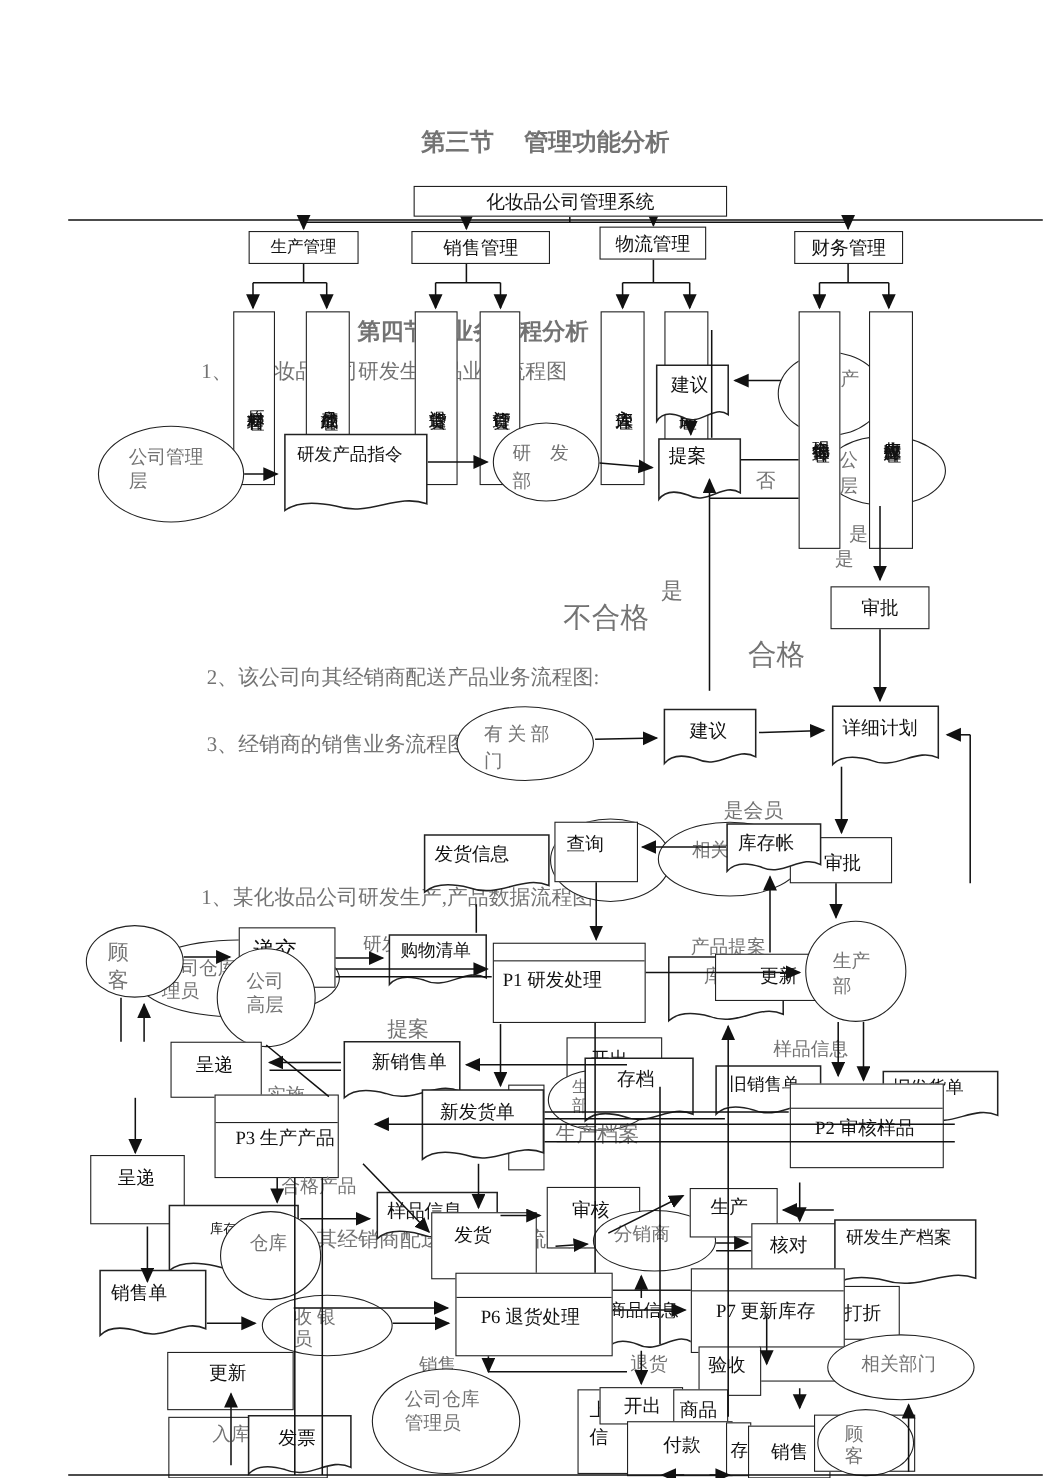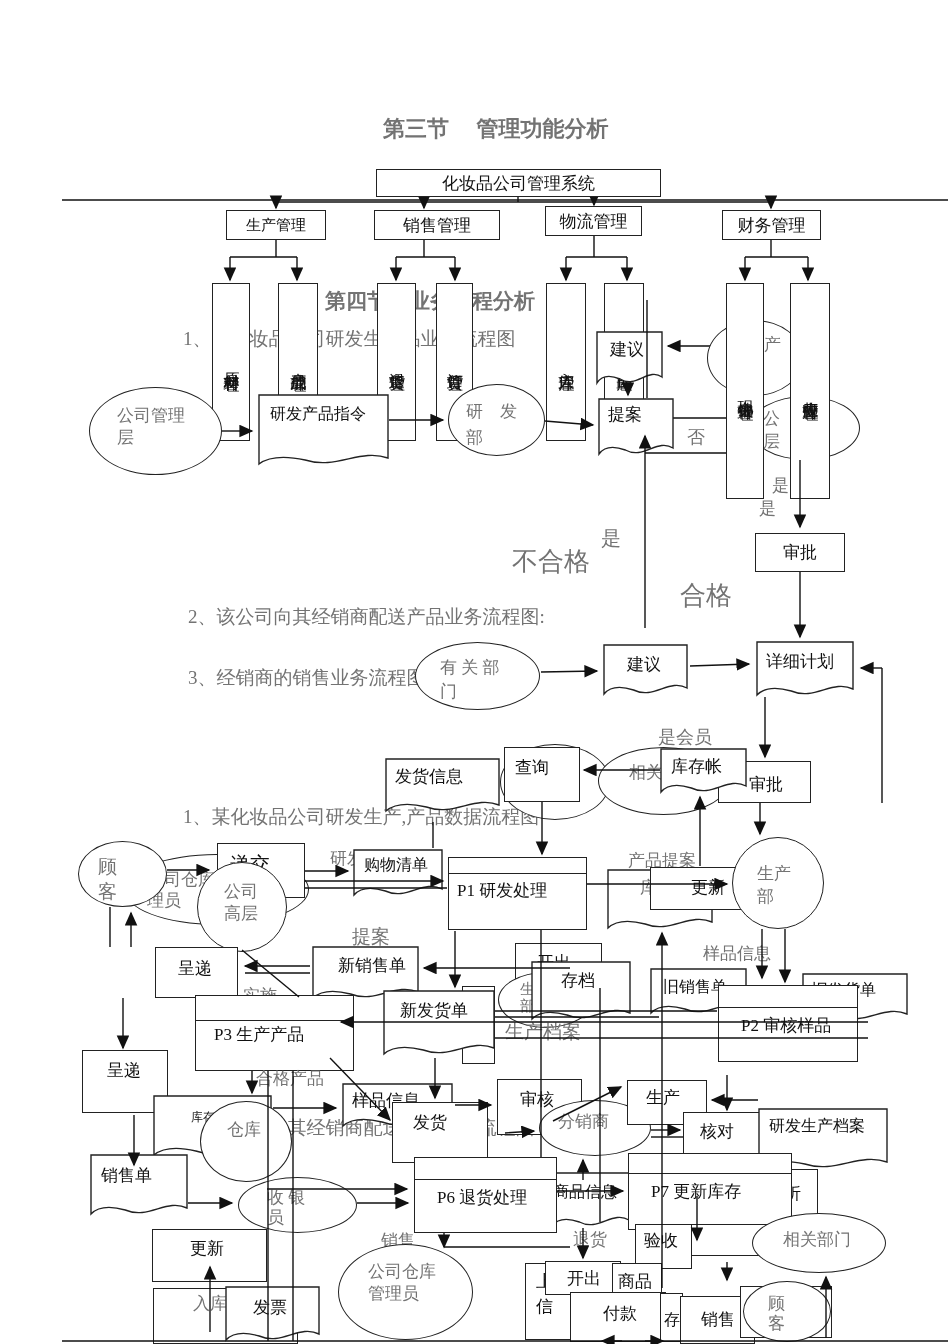--- a/index.html
+++ b/index.html
@@ -199,21 +199,21 @@
     <div class="shape box" style="left: 155px; top: 947px; width: 83px; height: 51px;">
       <div class="stext" style="font-size: 17px; line-height: 21px; left: 22px; top: 10px;">呈递</div>
     </div>
     <div class="lbl" style="left: 243px; top: 986px; font-size: 17px; line-height: 20px;">实施</div>
     <div class="shape" style="left: 312px; top: 946px; width: 107px; height: 54px; border: none;">
       <svg class="docsvg" width="107" height="60">
         <path d="M1,1 L106,1 L106,46 C83.46000000000001,36 64.2,58 38.519999999999996,48 C19.259999999999998,43 7.490000000000001,46 1,52 Z" fill="#fff" stroke="#222" stroke-width="1.4"></path>
       </svg>
       <div class="stext" style="font-size: 17px; line-height: 21px; left: 26px; top: 9px;">新销售单</div>
     </div>
-    <div class="shape box" style="left: 195px; top: 995px; width: 159px; height: 76px;">
+    <div class="shape box" style="left: 195px; top: 995px; width: 113px; height: 76px;">
       <div class="divline" style="top: 24px;"></div>
       <div class="stext" style="font-size: 17px; line-height: 21px; left: 18px; top: 28px;">P3 生产产品</div>
     </div>
     <div class="shape box" style="left: 462px; top: 986px; width: 33px; height: 78px;"></div>
     <div class="shape" style="left: 383px; top: 990px; width: 112px; height: 66px; border: none;">
       <svg class="docsvg" width="112" height="72">
         <path d="M1,1 L111,1 L111,58 C87.36,48 67.2,70 40.32,60 C20.16,55 7.840000000000001,58 1,64 Z" fill="#fff" stroke="#222" stroke-width="1.4"></path>
       </svg>
       <div class="stext" style="font-size: 17px; line-height: 21px; left: 17px; top: 10px;">新发货单</div>
     </div>
@@ -300,21 +300,21 @@
       </svg>
       <div class="stext" style="font-size: 16px; line-height: 20px; left: 2px; top: 10px;">商品信息</div>
     </div>
     <div class="shape box" style="left: 414px; top: 1157px; width: 143px; height: 76px;">
       <div class="divline" style="top: 21px;"></div>
       <div class="stext" style="font-size: 17px; line-height: 21px; left: 22px; top: 29px;">P6 退货处理</div>
     </div>
     <div class="shape box" style="left: 750px; top: 1169px; width: 68px; height: 49px;">
       <div class="stext" style="font-size: 17px; line-height: 21px; left: 16px; top: 13px;">打折</div>
     </div>
-    <div class="shape box" style="left: 628px; top: 1153px; width: 164px; height: 77px;">
+    <div class="shape box" style="left: 628px; top: 1153px; width: 140px; height: 77px;">
       <div class="divline" style="top: 19px;"></div>
       <div class="stext" style="font-size: 17px; line-height: 21px; left: 22px; top: 27px;">P7 更新库存</div>
     </div>
     <div class="lbl" style="left: 573px; top: 1230px; font-size: 17px; line-height: 20px;">退货</div>
     <div class="shape box" style="left: 690px; top: 1224px; width: 82px; height: 32px;"></div>
     <div class="shape box" style="left: 635px; top: 1224px; width: 57px; height: 45px;">
       <div class="stext" style="font-size: 17px; line-height: 21px; left: 8px; top: 5px;">验收</div>
     </div>
     <div class="shape ellipse" style="left: 752px; top: 1213px; width: 134px; height: 60px;"></div>
     <div class="lbl" style="left: 783px; top: 1230px; font-size: 17px; line-height: 20px;">相关部门</div>

